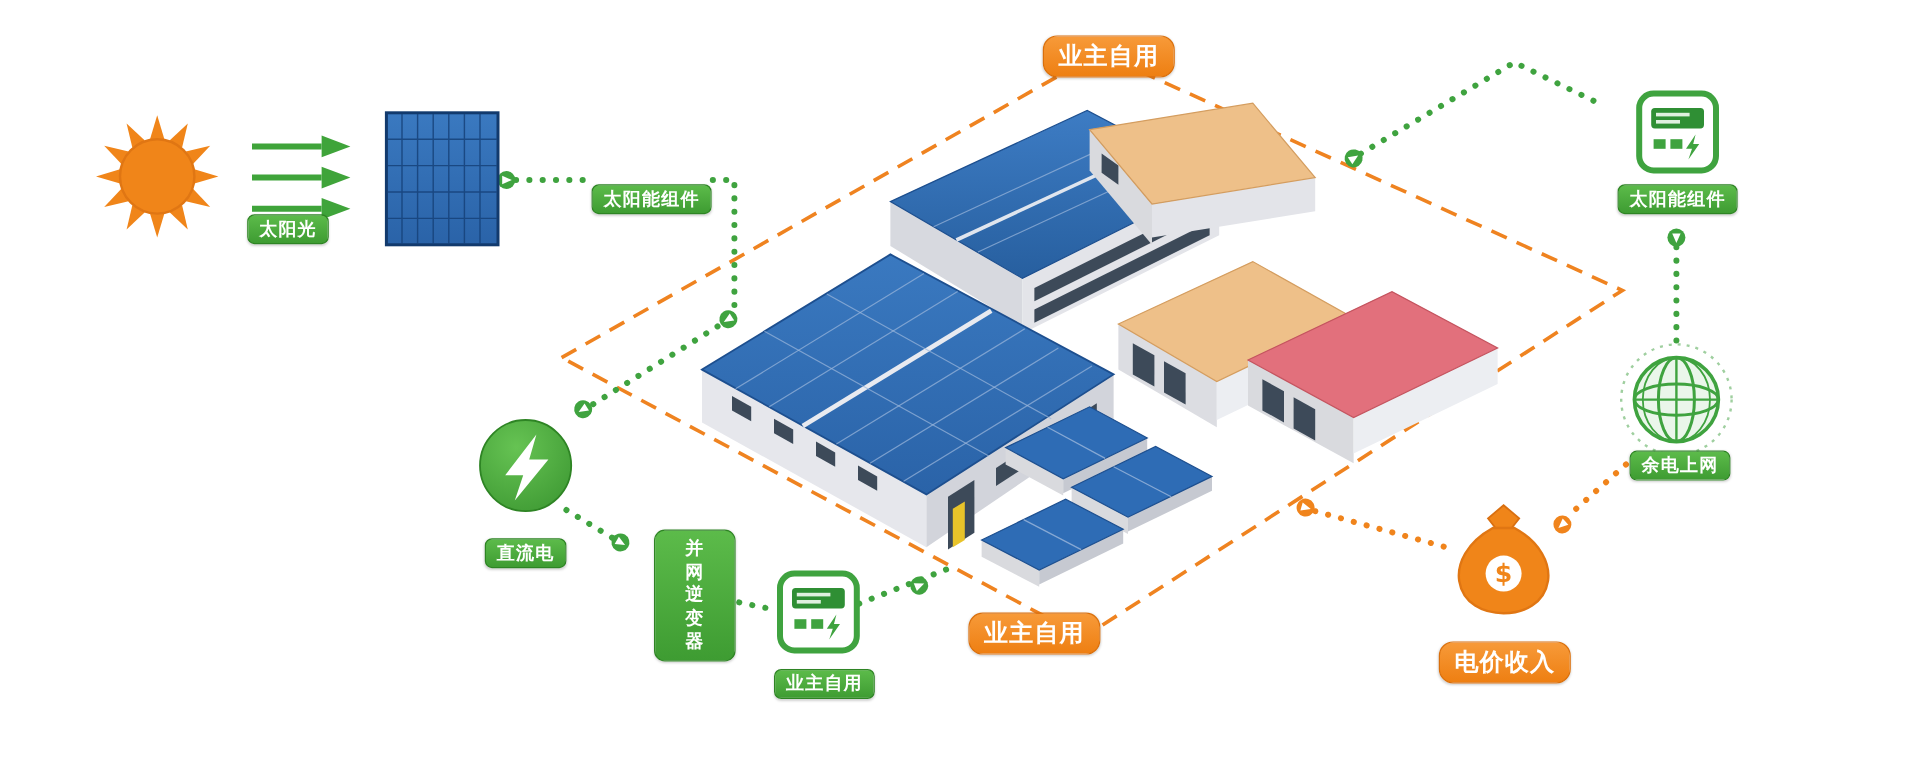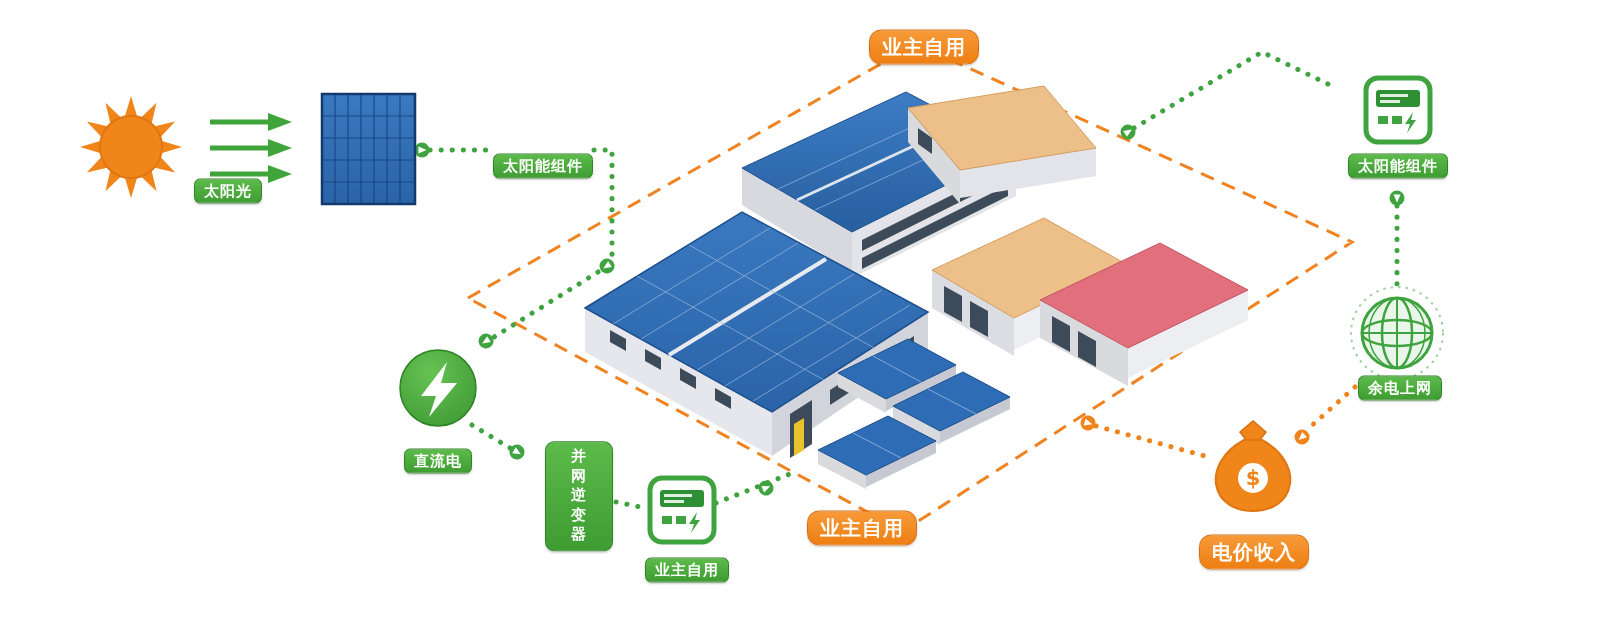--- a/index.html
+++ b/index.html
@@ -230,21 +230,21 @@
     </g>
 
     <g>
       <polygon points="1240,432 1253,421 1266,432 1259,441 1247,441" fill="#f08519" stroke="#d96f10" stroke-width="1.5"></polygon>
       <path d="M1244,440 C1222,452 1214,470 1216,484 C1219,503 1236,511 1253,511 C1270,511 1287,503 1290,484 C1292,470 1284,452 1262,440 Z" fill="#f08519" stroke="#e07613" stroke-width="2"></path>
       <circle cx="1253" cy="478" r="15" fill="#ffffff"></circle>
       <text x="1253" y="485" text-anchor="middle" font-size="21" font-weight="bold" fill="#f08519">$</text>
     </g>
   </svg>
 
-  <div class="badge green" style="left:228px; top:191px">太阳光</div>
+  <div class="badge green" style="left:240px; top:191px">太阳光</div>
 
   <div class="badge green" style="left:543px; top:166px">太阳能组件</div>
 
   <div class="badge orange" style="left:924px; top:47px">业主自用</div>
 
   <div class="badge orange" style="left:862px; top:528px">业主自用</div>
 
   <div class="badge green" style="left:438px; top:461px">直流电</div>
 
   <div class="badge green two-line" style="left:579px; top:496px">

